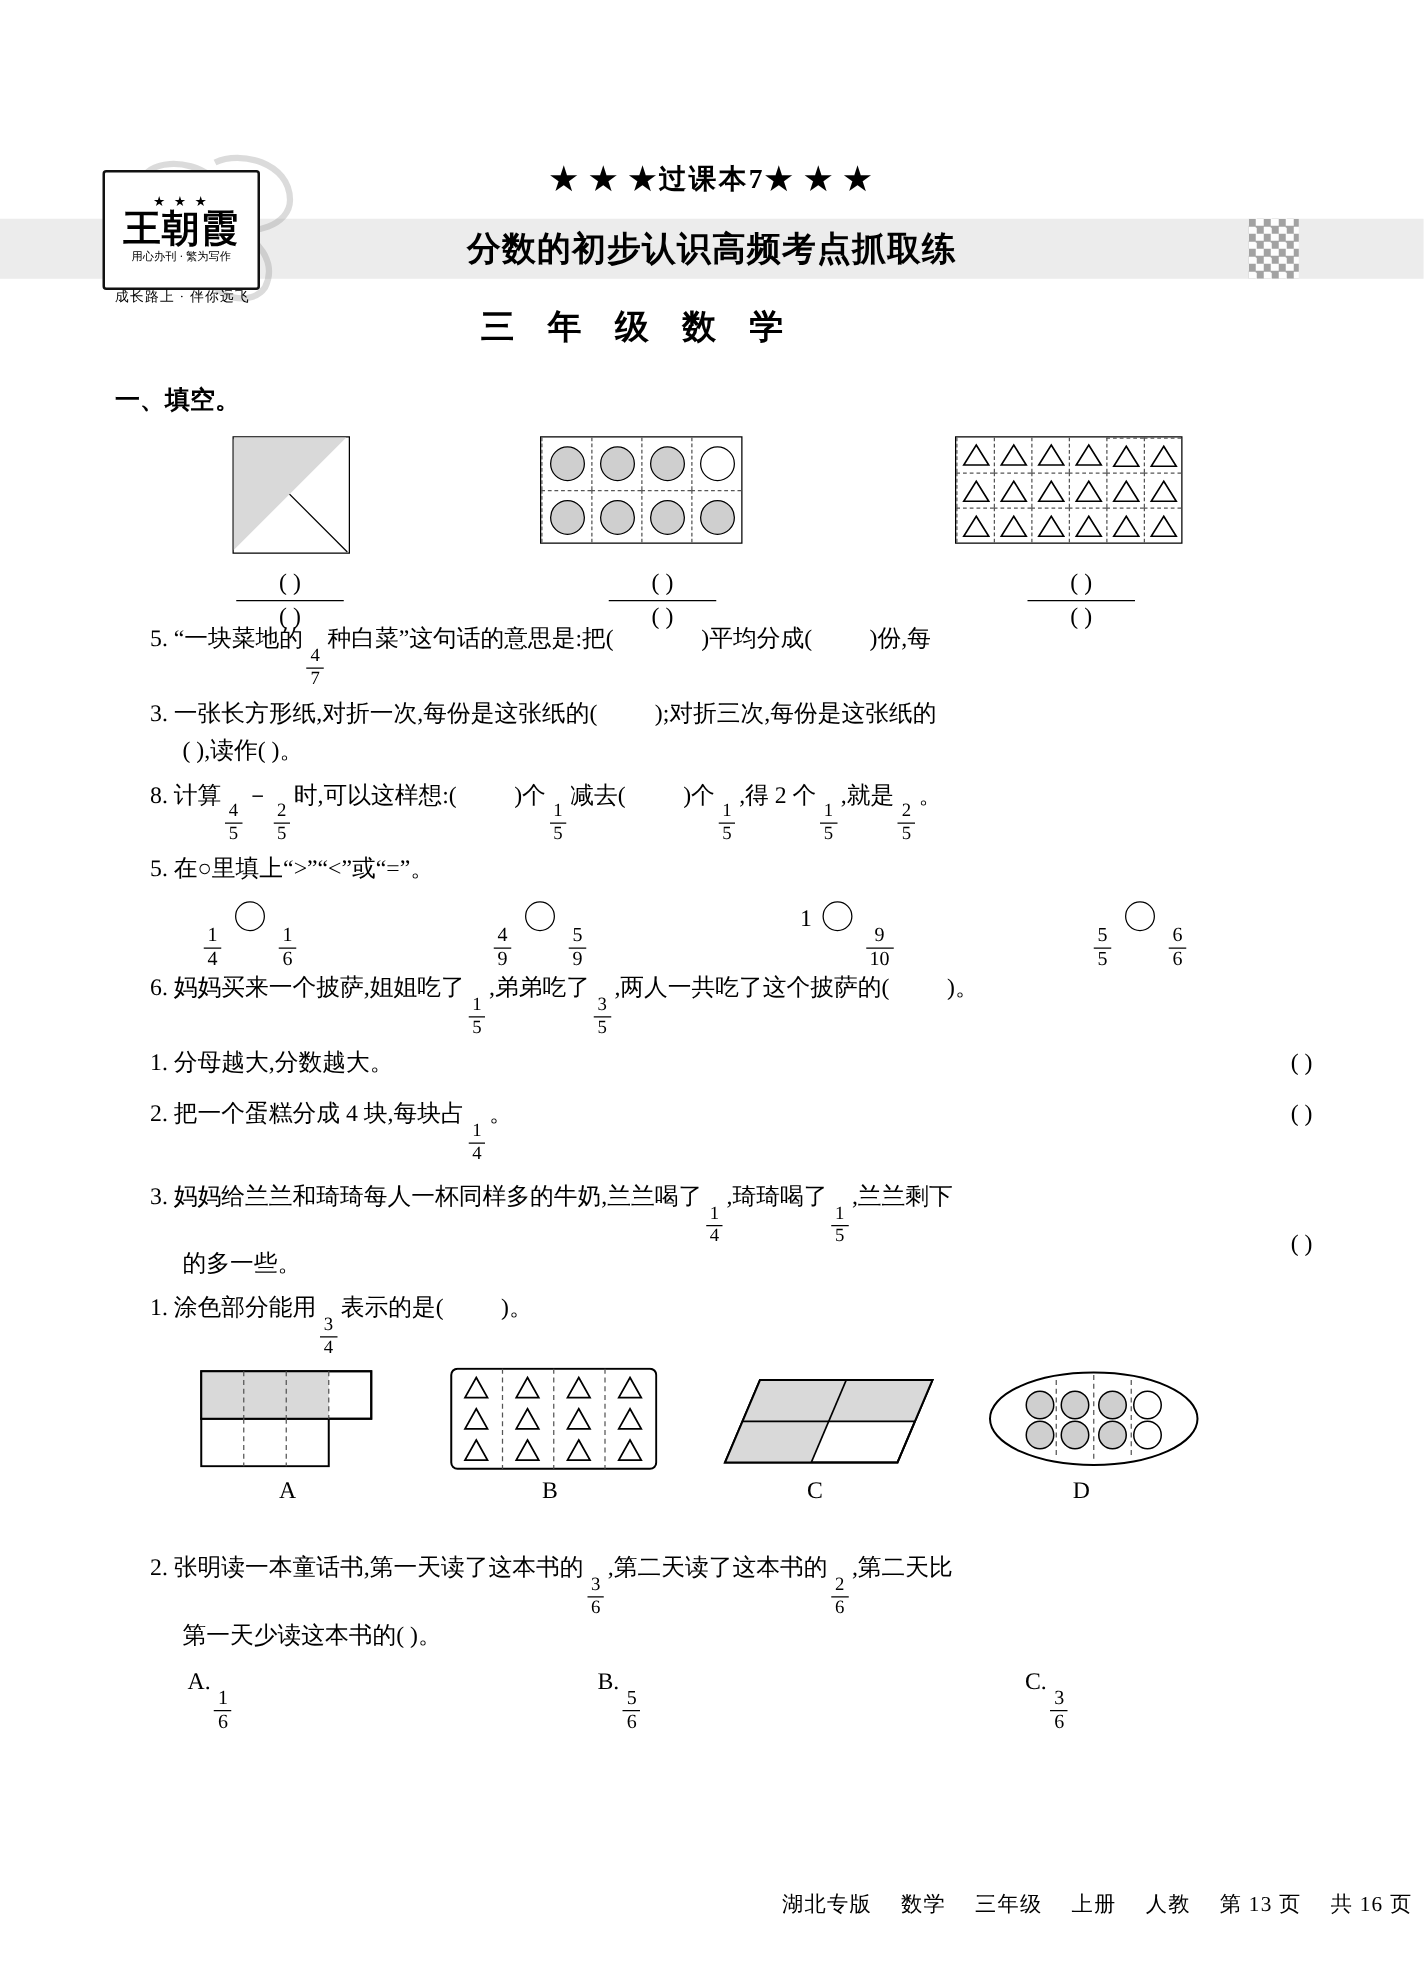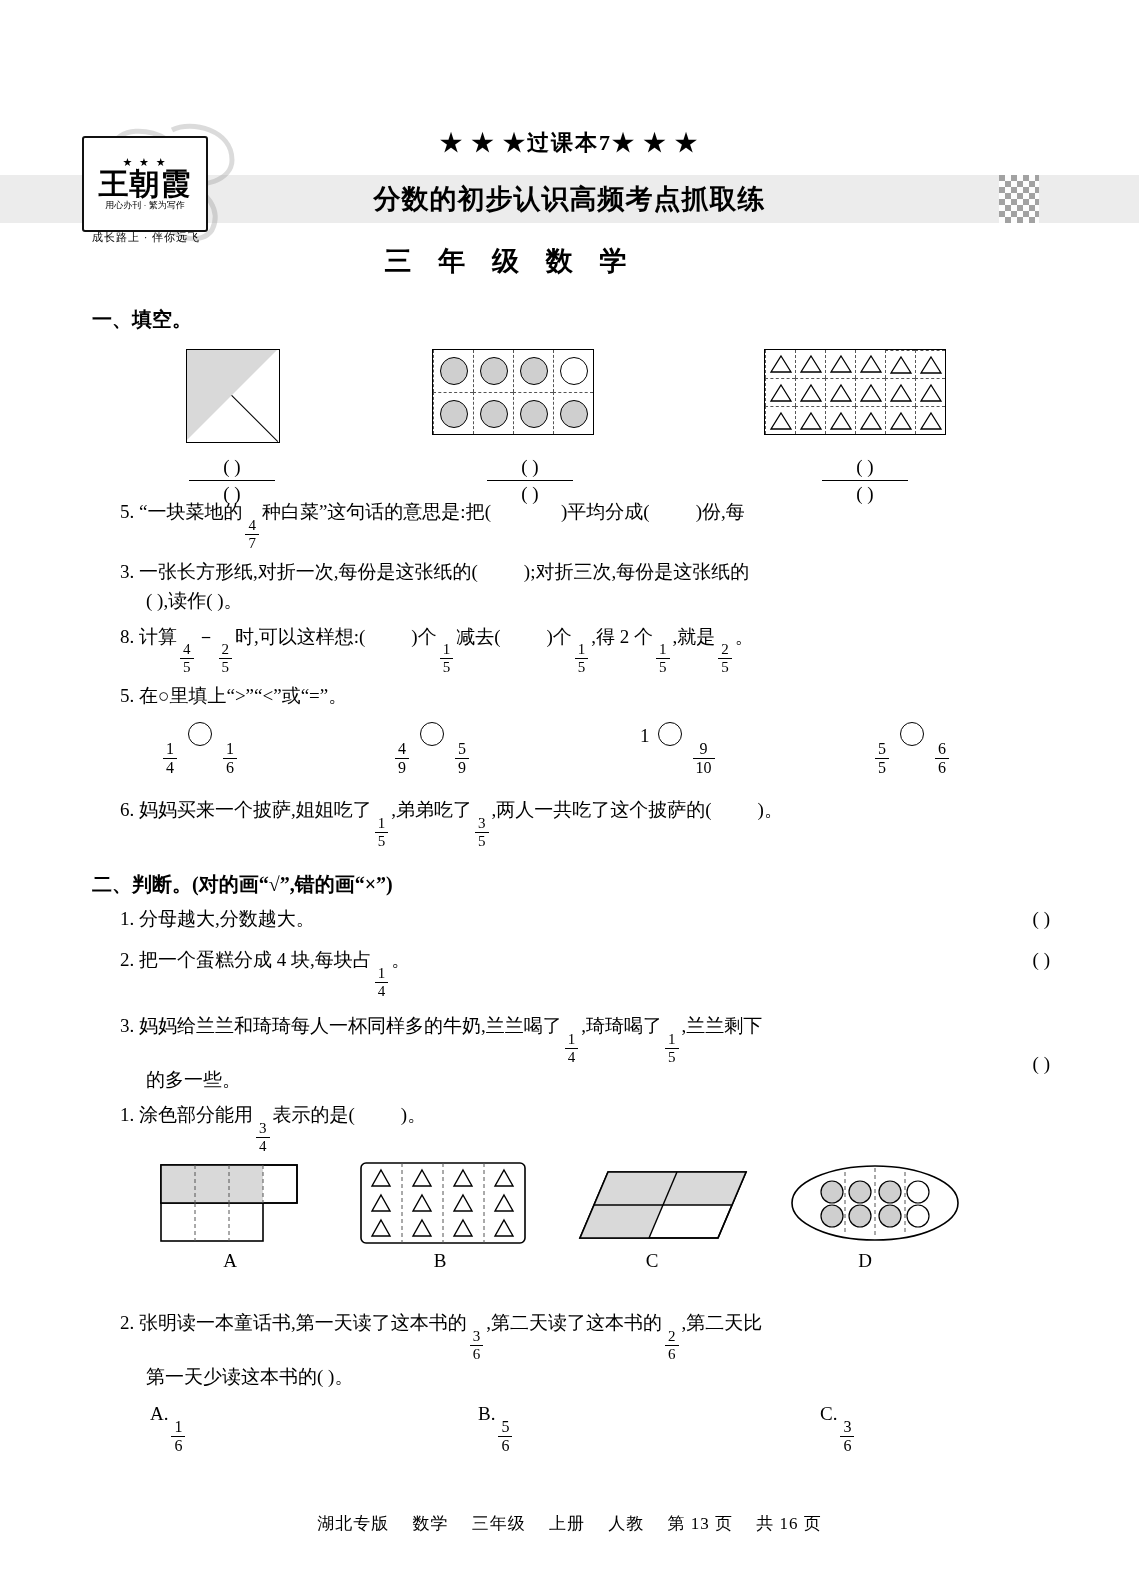--- a/index.html
+++ b/index.html
@@ -119,21 +119,21 @@
   .circ-s.fill{background:#cfcfcf;}
 
   
   .choicerow{position:relative;height:120px;margin-top:10px;}
   .clabel{
     position:absolute;text-align:center;width:60px;font-size:19px;
   }
 
   
   .footer{
-    position:absolute;left:0;top:1512px;width:1139px;text-align:center;
+    position:absolute;left:0;top:1512px;width:1139px;text-align:right;
     font-size:17px;letter-spacing:1px;
   }
   .footer span{margin:0 9px;}
 </style>
 </head>
 <body>
 
 <div class="page">
 
   <div class="header-band">
@@ -375,31 +375,30 @@
         <span class="frac big">
             <span class="n">5</span>
             <span class="d">5</span>
           </span><span class="circ"></span><span class="frac big">
             <span class="n">6</span>
             <span class="d">6</span>
           </span>
       </span>
     </div>
 
-    <div class="q" style="margin-top:20px;">
+    <div class="q" style="margin-top:1px;">
       <span>6. 妈妈买来一个披萨,姐姐吃了</span><span class="frac">
           <span class="n">1</span>
           <span class="d">5</span>
         </span><span>,弟弟吃了</span><span class="frac">
           <span class="n">3</span>
           <span class="d">5</span>
         </span><span>,两人一共吃了这个披萨的(</span><span class="blank s"></span><span>)。</span>
     </div>
 
-    <div class="sec-head" style="margin-top:22px;">二、判断。(对的画“√”,错的画“×”)</div>
 
     <div class="q" style="position:relative;">
       <span>1. 分母越大,分数越大。</span>
       <span style="position:absolute;right:0;top:0;">(        )</span>
     </div>
 
     <div class="q" style="position:relative;margin-top:12px;">
       <span>2. 把一个蛋糕分成 4 块,每块占</span><span class="frac">
           <span class="n">1</span>
           <span class="d">4</span>

